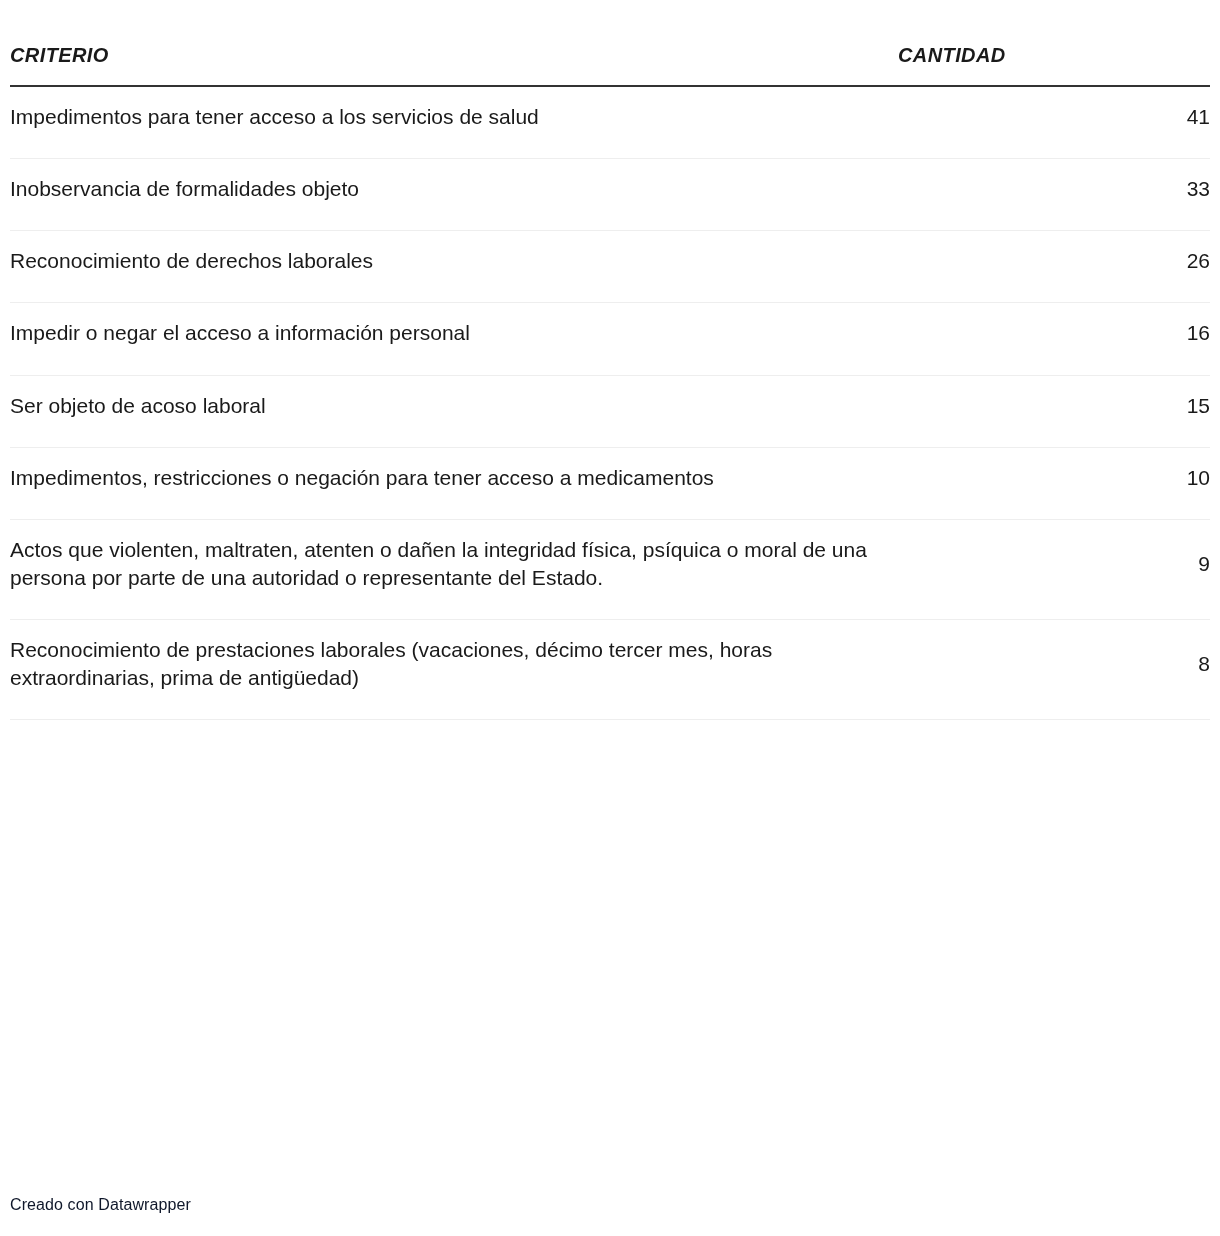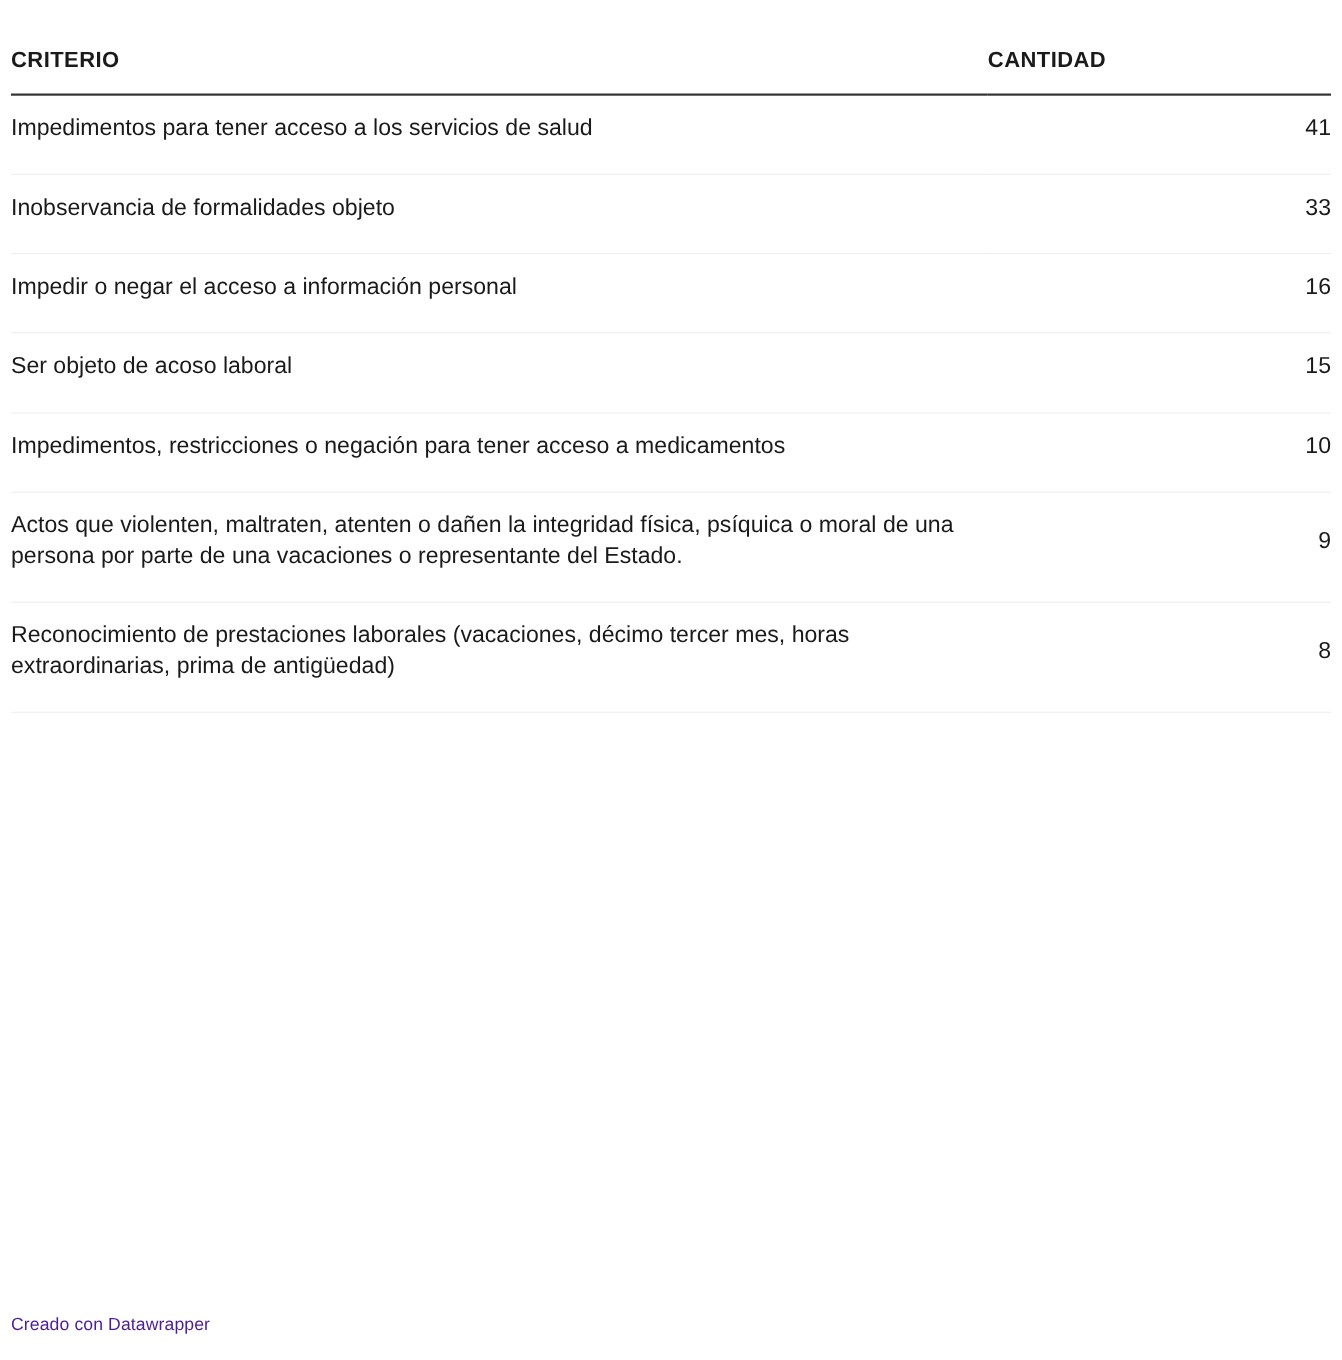--- a/index.html
+++ b/index.html
@@ -28,20 +28,21 @@
     table-layout: fixed;
   }
   table.data-table thead th {
     font-size: 20px;
     font-weight: bold;
     letter-spacing: 0.4px;
     color: #1a1a1a;
     padding: 44px 0 18px 0;
     vertical-align: bottom;
     border-bottom: 2px solid #333333;
+    font-style: italic;
   }
   th.col-criterio {
     text-align: left;
     width: 74%;
   }
   th.col-cantidad {
     text-align: left;
     width: 26%;
   }
   table.data-table tbody td {
@@ -63,21 +64,21 @@
   }
   tbody tr:last-child td {
     border-bottom: 1px solid #eeeeee;
   }
   .footer {
     margin-top: auto;
     padding: 26px 0 22px 0;
   }
   .footer-credit {
     font-size: 16px;
-    color: #4c1d95;
+    color: #0f172a;
     letter-spacing: 0.1px;
   }
 </style>
 </head>
 <body>
 
 <div class="page">
 
   <table class="data-table">
     <colgroup>
@@ -93,33 +94,37 @@
     <tbody>
       <tr>
         <td class="cell-criterio">Impedimentos para tener acceso a los servicios de salud</td>
         <td class="cell-cantidad">41</td>
       </tr>
       <tr>
         <td class="cell-criterio">Inobservancia de formalidades objeto</td>
         <td class="cell-cantidad">33</td>
       </tr>
       <tr>
+        <td class="cell-criterio">Reconocimiento de derechos laborales</td>
+        <td class="cell-cantidad">26</td>
+      </tr>
+      <tr>
         <td class="cell-criterio">Impedir o negar el acceso a información personal</td>
         <td class="cell-cantidad">16</td>
       </tr>
       <tr>
         <td class="cell-criterio">Ser objeto de acoso laboral</td>
         <td class="cell-cantidad">15</td>
       </tr>
       <tr>
         <td class="cell-criterio">Impedimentos, restricciones o negación para tener acceso a medicamentos</td>
         <td class="cell-cantidad">10</td>
       </tr>
       <tr>
-        <td class="cell-criterio">Actos que violenten, maltraten, atenten o dañen la integridad física, psíquica o moral de una persona por parte de una vacaciones o representante del Estado.</td>
+        <td class="cell-criterio">Actos que violenten, maltraten, atenten o dañen la integridad física, psíquica o moral de una persona por parte de una autoridad o representante del Estado.</td>
         <td class="cell-cantidad">9</td>
       </tr>
       <tr>
         <td class="cell-criterio">Reconocimiento de prestaciones laborales (vacaciones, décimo tercer mes, horas extraordinarias, prima de antigüedad)</td>
         <td class="cell-cantidad">8</td>
       </tr>
     </tbody>
   </table>
 
   <div class="footer">

